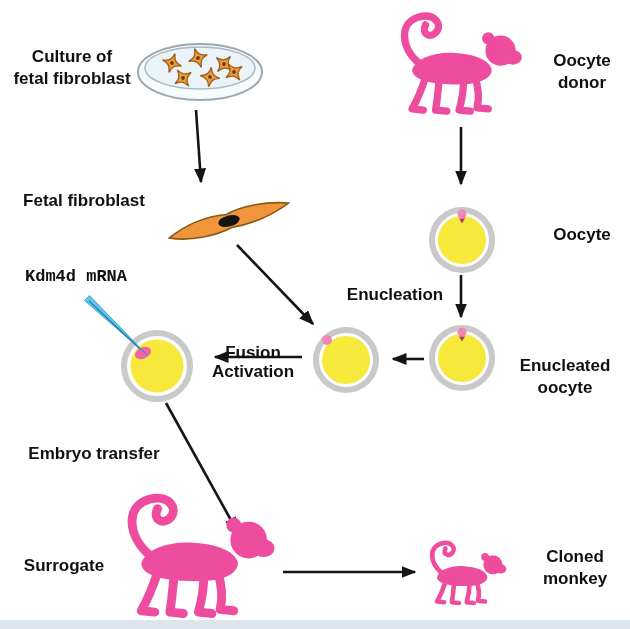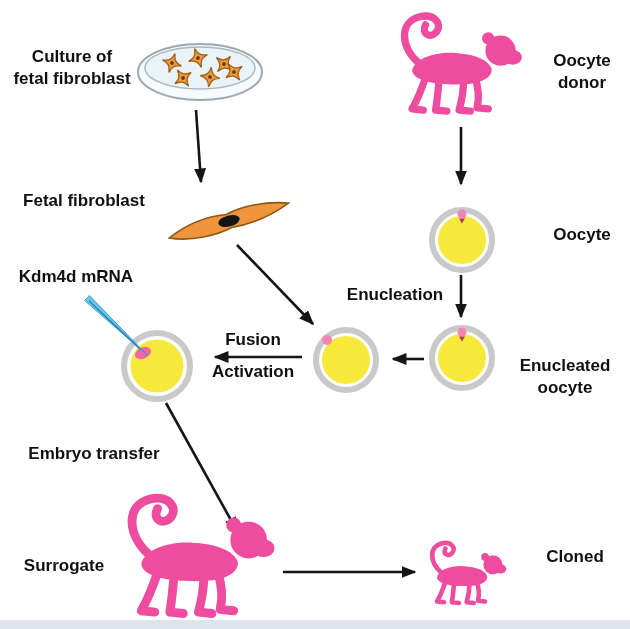--- a/index.html
+++ b/index.html
@@ -149,28 +149,29 @@
 
   <div class="label" style="left:536px;top:224px;width:92px;">Oocyte</div>
 
   <div class="label" style="left:336px;top:284px;width:118px;">Enucleation</div>
 
   <div class="label" style="left:500px;top:335px;width:130px;margin-top:20px;">
     <div>Enucleated</div>
     <div>oocyte</div>
   </div>
 
-  <div class="label" style="left:204px;top:329px;width:98px;">Fusion</div>
+  <div class="label" style="left:204px;top:342px;width:98px;">Fusion</div>
   <div class="label" style="left:198px;top:361px;width:110px;">Activation</div>
 
-  <div class="label" style="left:0px;top:266px;width:152px;">
+  <div class="label" style="left:0px;top:266px;width:152px;font-family:Liberation Mono, monospace;">
     <div>Kdm4d mRNA</div>
   </div>
 
   <div class="label" style="left:8px;top:555px;width:112px;">Surrogate</div>
 
   <div class="label" style="left:2px;top:443px;width:184px;">Embryo transfer</div>
 
   <div class="label" style="left:524px;top:546px;width:102px;">
     <div>Cloned</div>
+    <div>monkey</div>
   </div>
 
 </div>
 
 </body></html>

